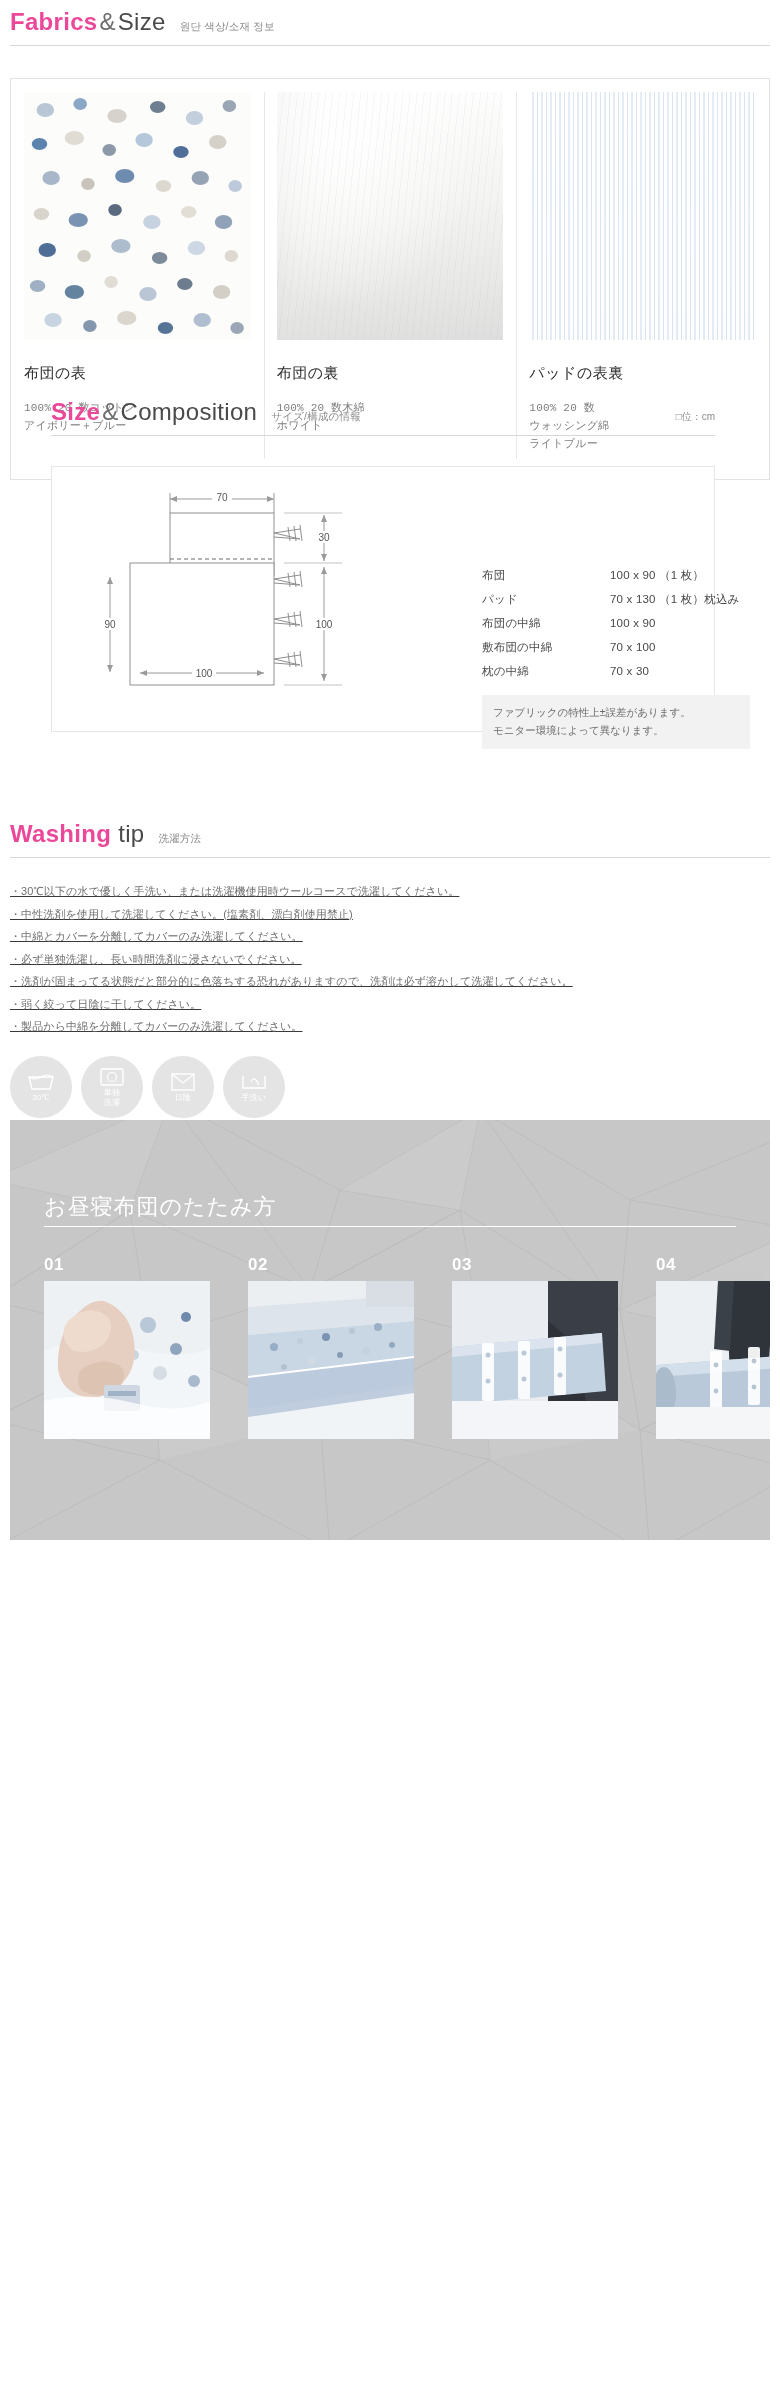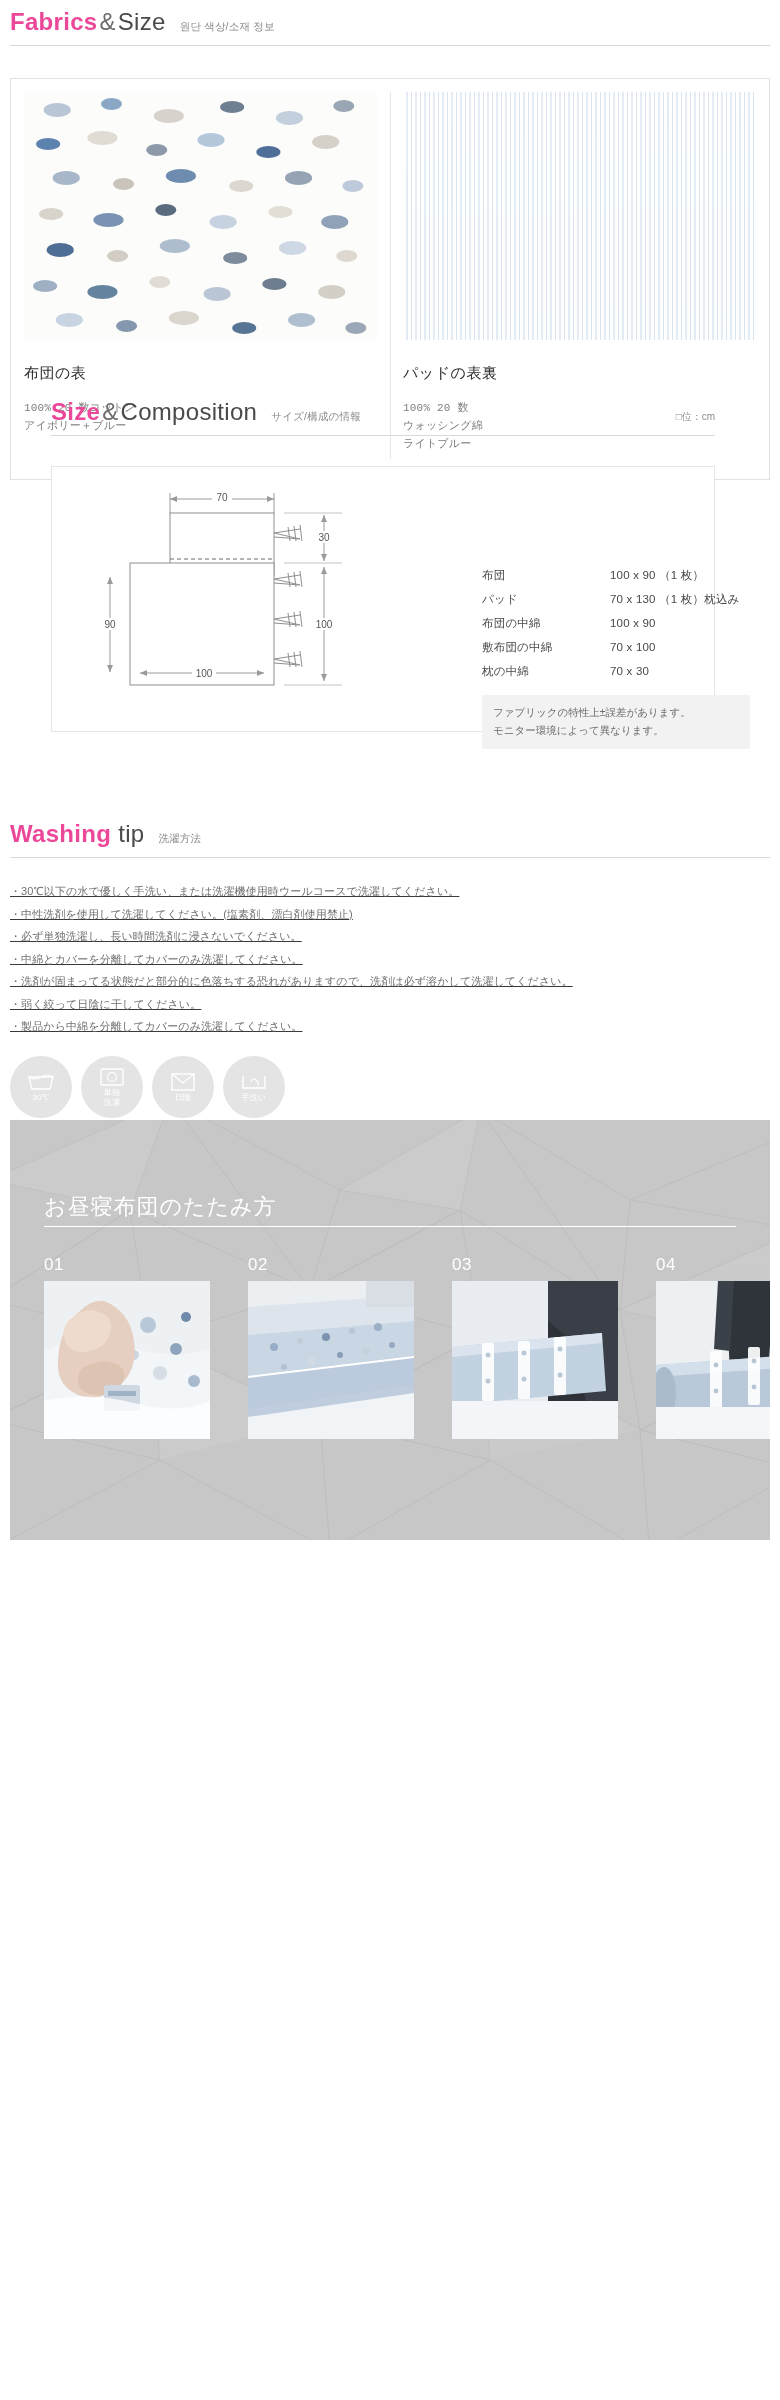--- a/index.html
+++ b/index.html
@@ -224,21 +224,21 @@
     left: 34px; top: 106px;
     width: 692px; height: 1px;
     background: #ffffff;
   }
   .fold-grid {
     position: absolute;
     left: 34px; top: 135px;
     display: flex;
     gap: 12px;
   }
-  .fold-cell { width: 192px; }
+  .fold-cell { width: 192px; font-weight: bold; }
   .fold-num {
     font-size: 17px;
     color: #ffffff;
     margin-bottom: 6px;
     letter-spacing: .5px;
   }
   .photo {
     width: 166px; height: 158px;
     position: relative;
     overflow: hidden;
@@ -313,20 +313,28 @@
             </g>
           </svg>
         </div>
         <div class="fab-title">布団の表</div>
         <div class="fab-desc">
           <div>100%  20 数コットン</div>
           <div>アイボリー＋ブルー</div>
         </div>
       </div>
 
+      <div class="fab-cell">
+        <div class="swatch sw-white"></div>
+        <div class="fab-title">布団の裏</div>
+        <div class="fab-desc">
+          <div>100%  20 数木綿</div>
+          <div>ホワイト</div>
+        </div>
+      </div>
 
       <div class="fab-cell">
         <div class="swatch sw-stripe">
             <span class="sheen"></span>
           </div>
         <div class="fab-title">パッドの表裏</div>
         <div class="fab-desc">
           <div>100% 20 数</div>
           <div>ウォッシング綿</div>
           <div>ライトブルー</div>
@@ -442,22 +450,22 @@
     <div class="sec-head">
       <div class="t1">
         <b>Washing</b> <span>tip</span>
       </div>
       <div class="t2">洗濯方法</div>
     </div>
 
     <ul class="wash-list">
       <li>・30℃以下の水で優しく手洗い、または洗濯機使用時ウールコースで洗濯してください。</li>
       <li>・中性洗剤を使用して洗濯してください。(塩素剤、漂白剤使用禁止)</li>
+      <li>・中綿とカバーを分離してカバーのみ洗濯してください。</li>
       <li>・必ず単独洗濯し、長い時間洗剤に浸さないでください。</li>
-      <li>・中綿とカバーを分離してカバーのみ洗濯してください。</li>
       <li>・洗剤が固まってる状態だと部分的に色落ちする恐れがありますので、洗剤は必ず溶かして洗濯してください。</li>
       <li>・弱く絞って日陰に干してください。</li>
       <li>・製品から中綿を分離してカバーのみ洗濯してください。</li>
     </ul>
 
     <div class="wash-icons">
       <div class="wicon">
         <svg width="30" height="22" viewBox="0 0 30 22" aria-hidden="true">
           <path d="M3 7 L27 7 L24 19 L6 19 Z" fill="none" stroke="#ffffff" stroke-width="1.4"></path>
           <path d="M3 7 q6 4 12 0 q6 -4 12 0" fill="none" stroke="#ffffff" stroke-width="1.2"></path>

